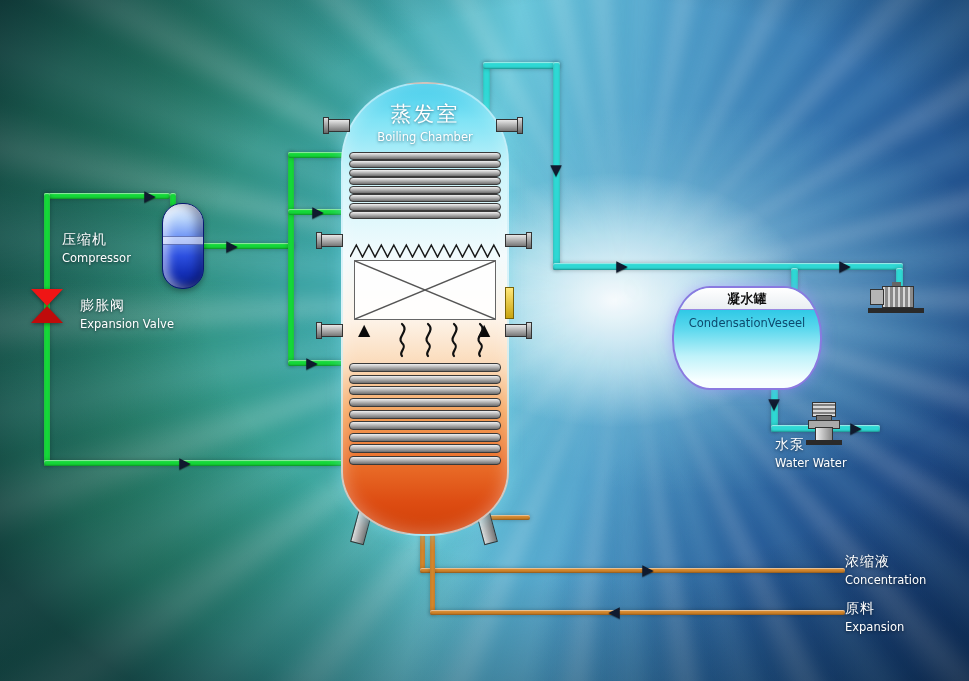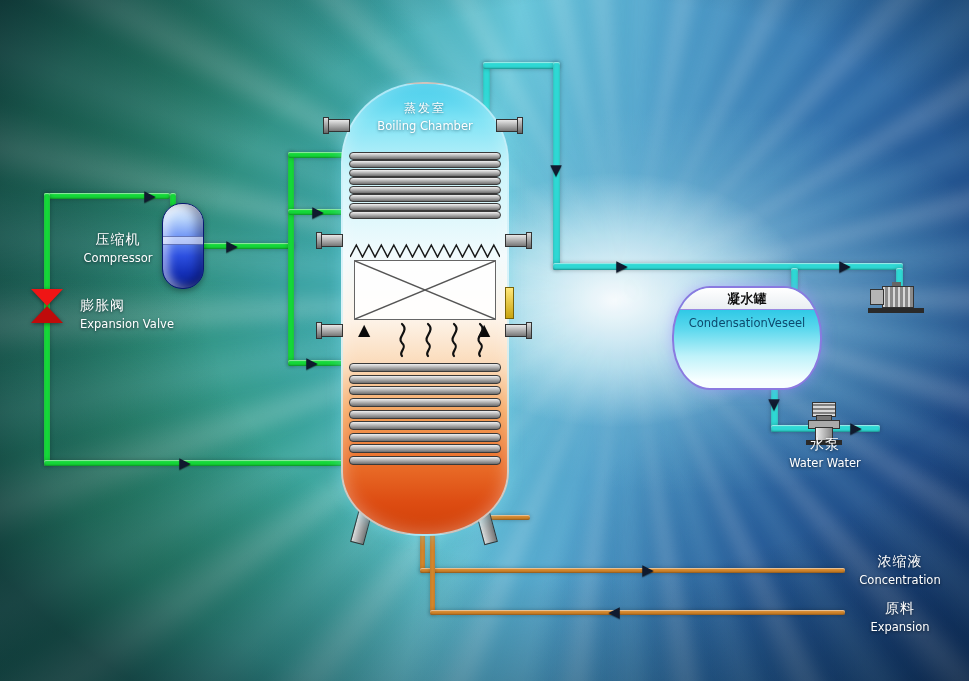--- a/index.html
+++ b/index.html
@@ -30,21 +30,21 @@
 
   .pipe{position:absolute;border-radius:2px;box-shadow:inset 0 1px 1px rgba(255,255,255,.55),inset 0 -1px 2px rgba(0,0,0,.35),0 0 4px rgba(0,0,0,.25);}
   .flow-arrow{position:absolute;transform:translate(-50%,-50%);font-size:15px;line-height:1;text-shadow:0 1px 1px rgba(0,0,0,.45);}
 
   
   #vessel{position:absolute;left:341px;top:82px;width:164px;height:450px;
     border-radius:82px 82px 82px 82px / 80px 80px 64px 64px;
     background:linear-gradient(180deg,#3ecbea 0%,#7fe3f5 8%,#c8f4fb 20%,#f2fbfd 38%,#fdf4ea 52%,#fbd9b6 63%,#f5a35c 73%,#ea6f2a 84%,#dd4c12 93%,#d04008 100%);
     border:2px solid rgba(205,240,250,.75);box-shadow:0 0 16px rgba(120,220,240,.45),inset 0 0 18px rgba(255,255,255,.35);}
   .vessel-label{position:absolute;left:0;top:16px;width:100%;text-align:center;color:#fff;text-shadow:0 1px 3px rgba(0,40,60,.55);}
-  .vessel-label .zh{font-size:12px;letter-spacing:2px;}
+  .vessel-label .zh{font-size:21px;letter-spacing:2px;}
   .vessel-label .en{font-size:11.5px;margin-top:2px;}
   .bundle{position:absolute;left:6px;width:152px;display:flex;flex-direction:column;justify-content:space-between;}
   #upper-bundle{top:68px;height:67px;}
   #lower-bundle{top:279px;height:102px;}
   .tube{height:6px;background:linear-gradient(180deg,#f0f0f0 0%,#bdbdbd 40%,#6e6e6e 100%);border:1px solid #3a3a3a;border-radius:4px;}
   #lower-bundle .tube{height:7px;}
   .zigzag{position:absolute;left:7px;top:158px;}
   .xbox{position:absolute;left:11px;top:176px;width:140px;height:58px;background:rgba(255,255,255,.85);border:1.5px solid #666;}
   .steam-arrow{position:absolute;top:238px;font-size:16px;color:#0a0a0a;line-height:1;}
   .squiggles{position:absolute;left:49px;top:238px;}
@@ -79,21 +79,21 @@
   .vp-top{position:absolute;left:24px;top:0;width:9px;height:5px;background:#666;}
 
   #water-pump{position:absolute;left:804px;top:402px;width:40px;height:44px;}
   .wp-motor{position:absolute;left:8px;top:0;width:22px;height:13px;background:repeating-linear-gradient(0deg,#d8d8d8 0 2px,#808080 2px 4px);border:1px solid #333;}
   .wp-coupling{position:absolute;left:12px;top:13px;width:14px;height:5px;background:#777;border:1px solid #333;}
   .wp-body{position:absolute;left:4px;top:18px;width:30px;height:7px;background:#aaa;border:1px solid #333;}
   .wp-column{position:absolute;left:11px;top:25px;width:16px;height:13px;background:linear-gradient(90deg,#eee,#888);border:1px solid #333;}
   .wp-base{position:absolute;left:2px;top:38px;width:36px;height:5px;background:#2a2a2a;}
 
   
-  .lbl{position:absolute;color:#fff;text-shadow:0 1px 3px rgba(0,10,20,.65);text-align:center;}
+  .lbl{position:absolute;color:#fff;text-shadow:0 1px 3px rgba(0,10,20,.65);text-align:left;}
   .lbl .zh{font-size:14px;letter-spacing:1px;}
   .lbl .en{font-size:11.5px;margin-top:2px;}
   .lbl.left{text-align:left;}
 </style>
 </head>
 <body>
 
 <div id="stage">
   <div class="bg1"></div>
   <div class="bg2"></div>

